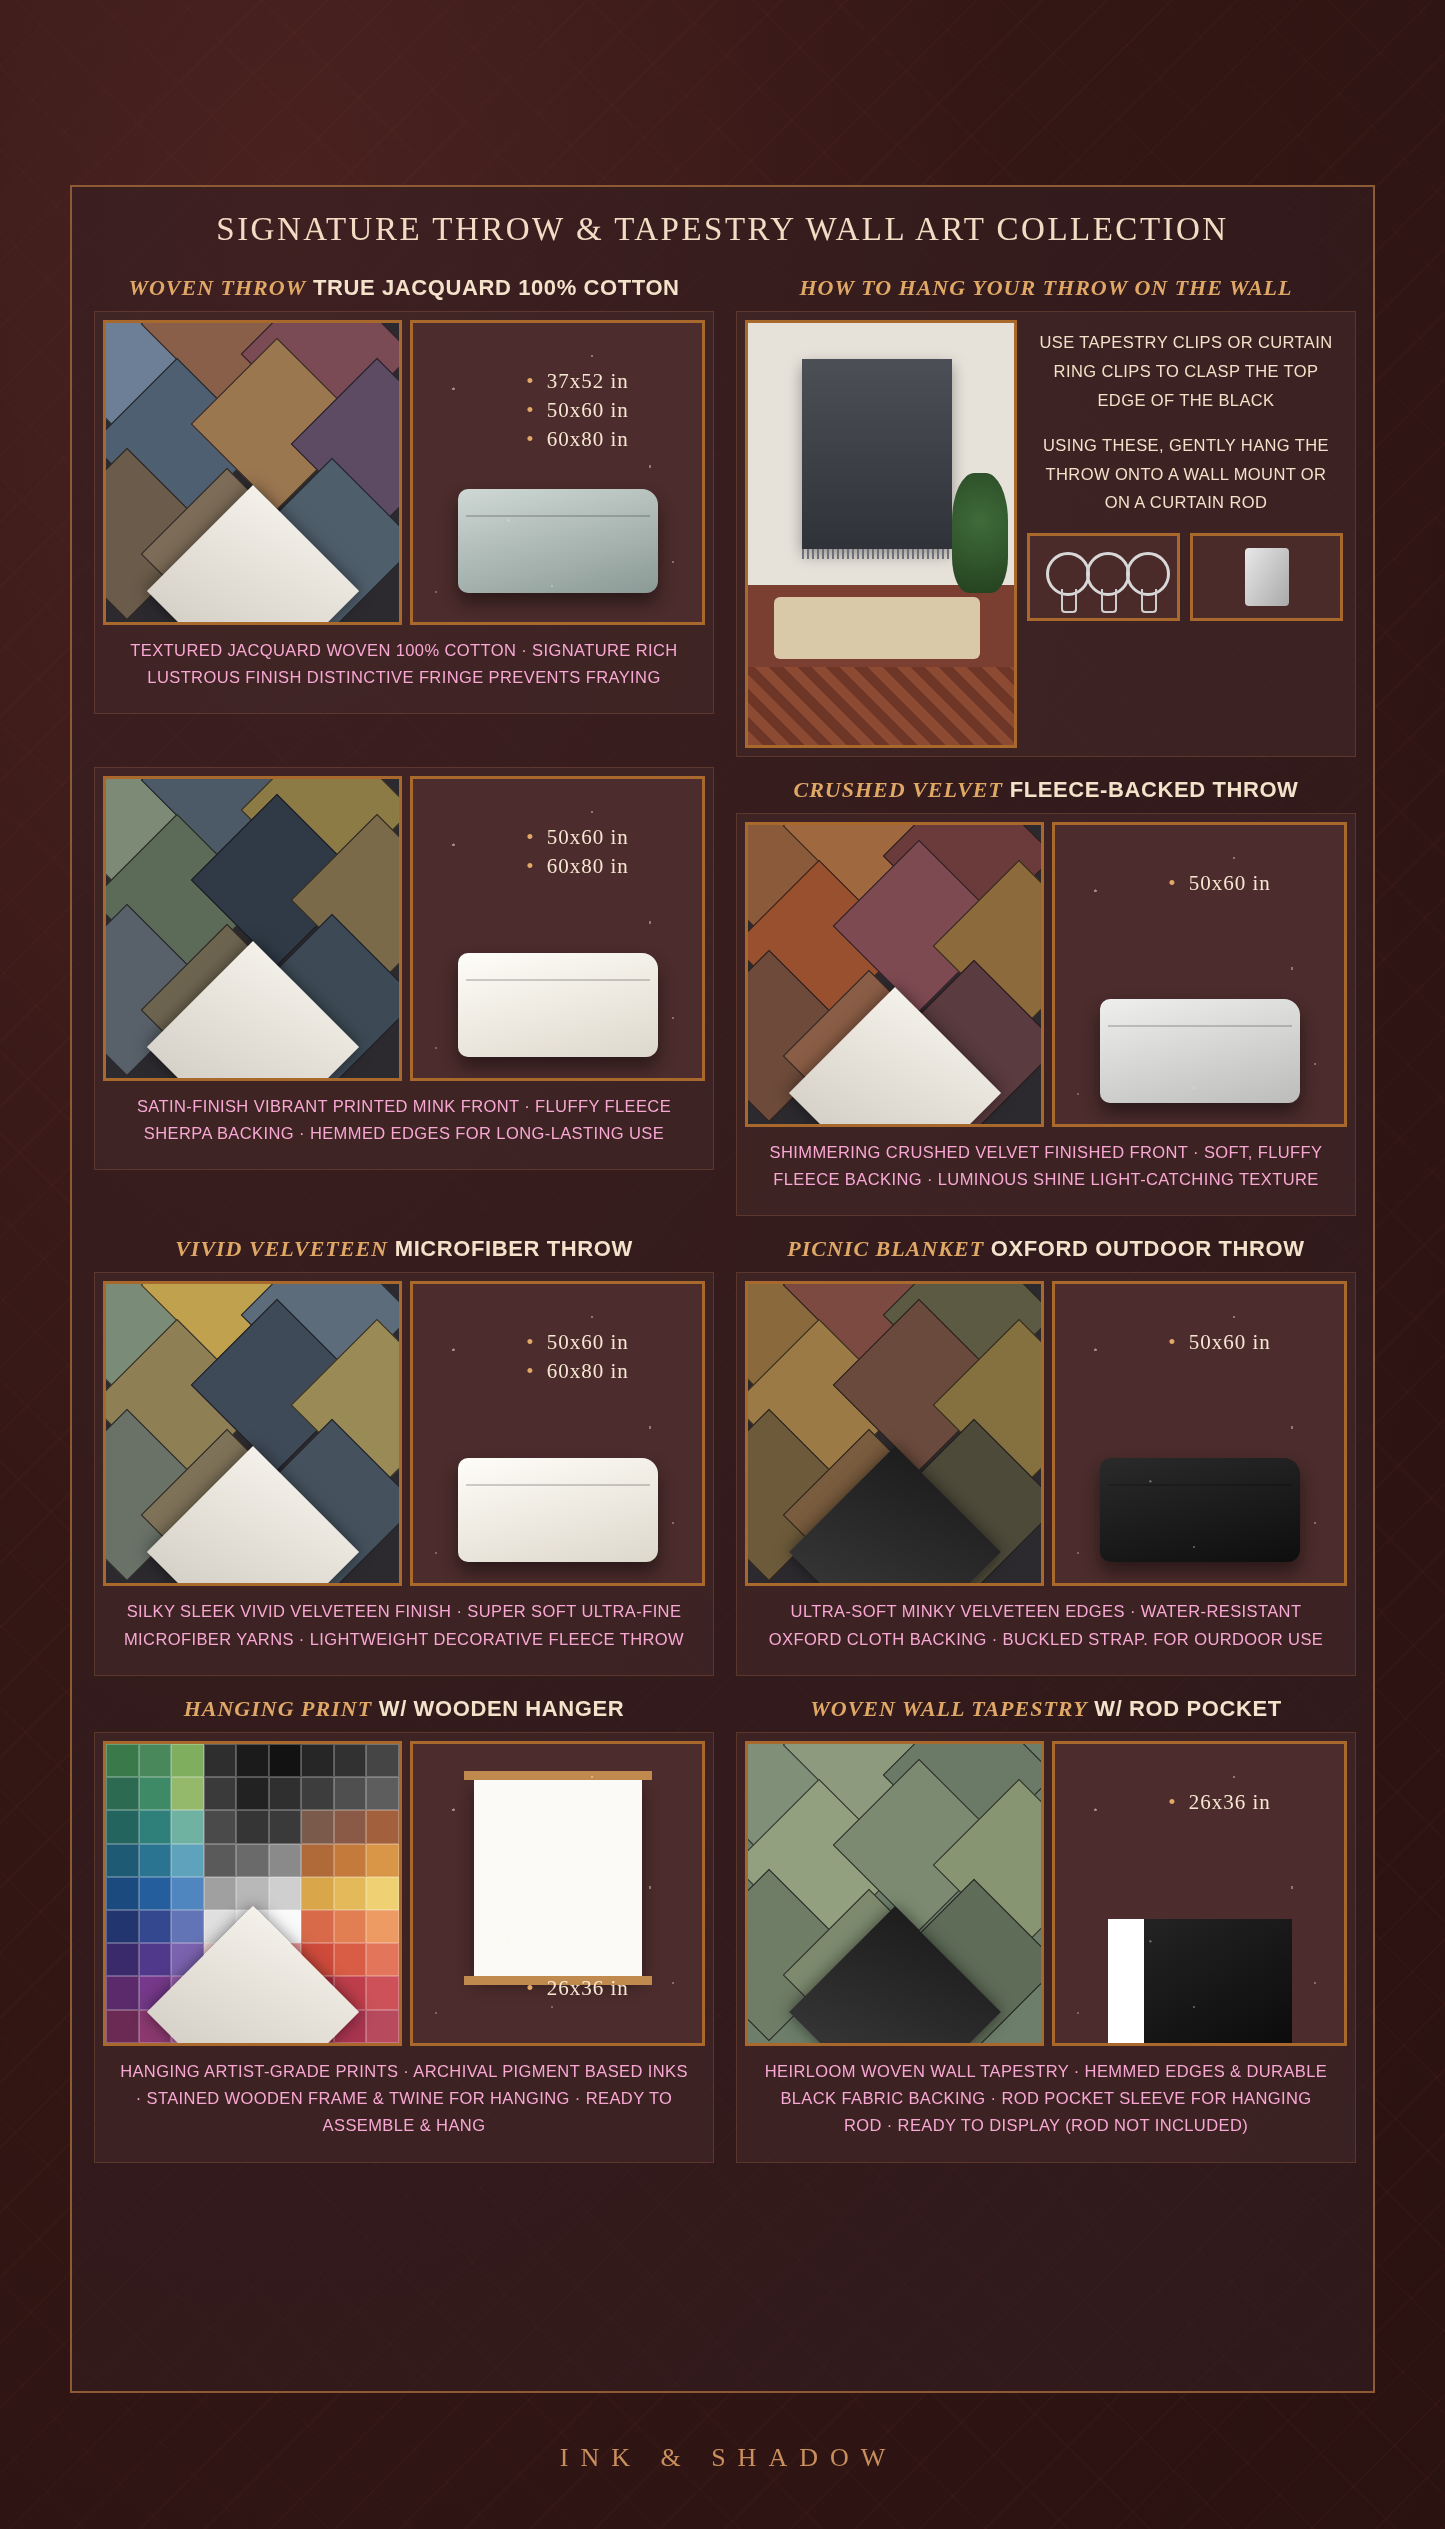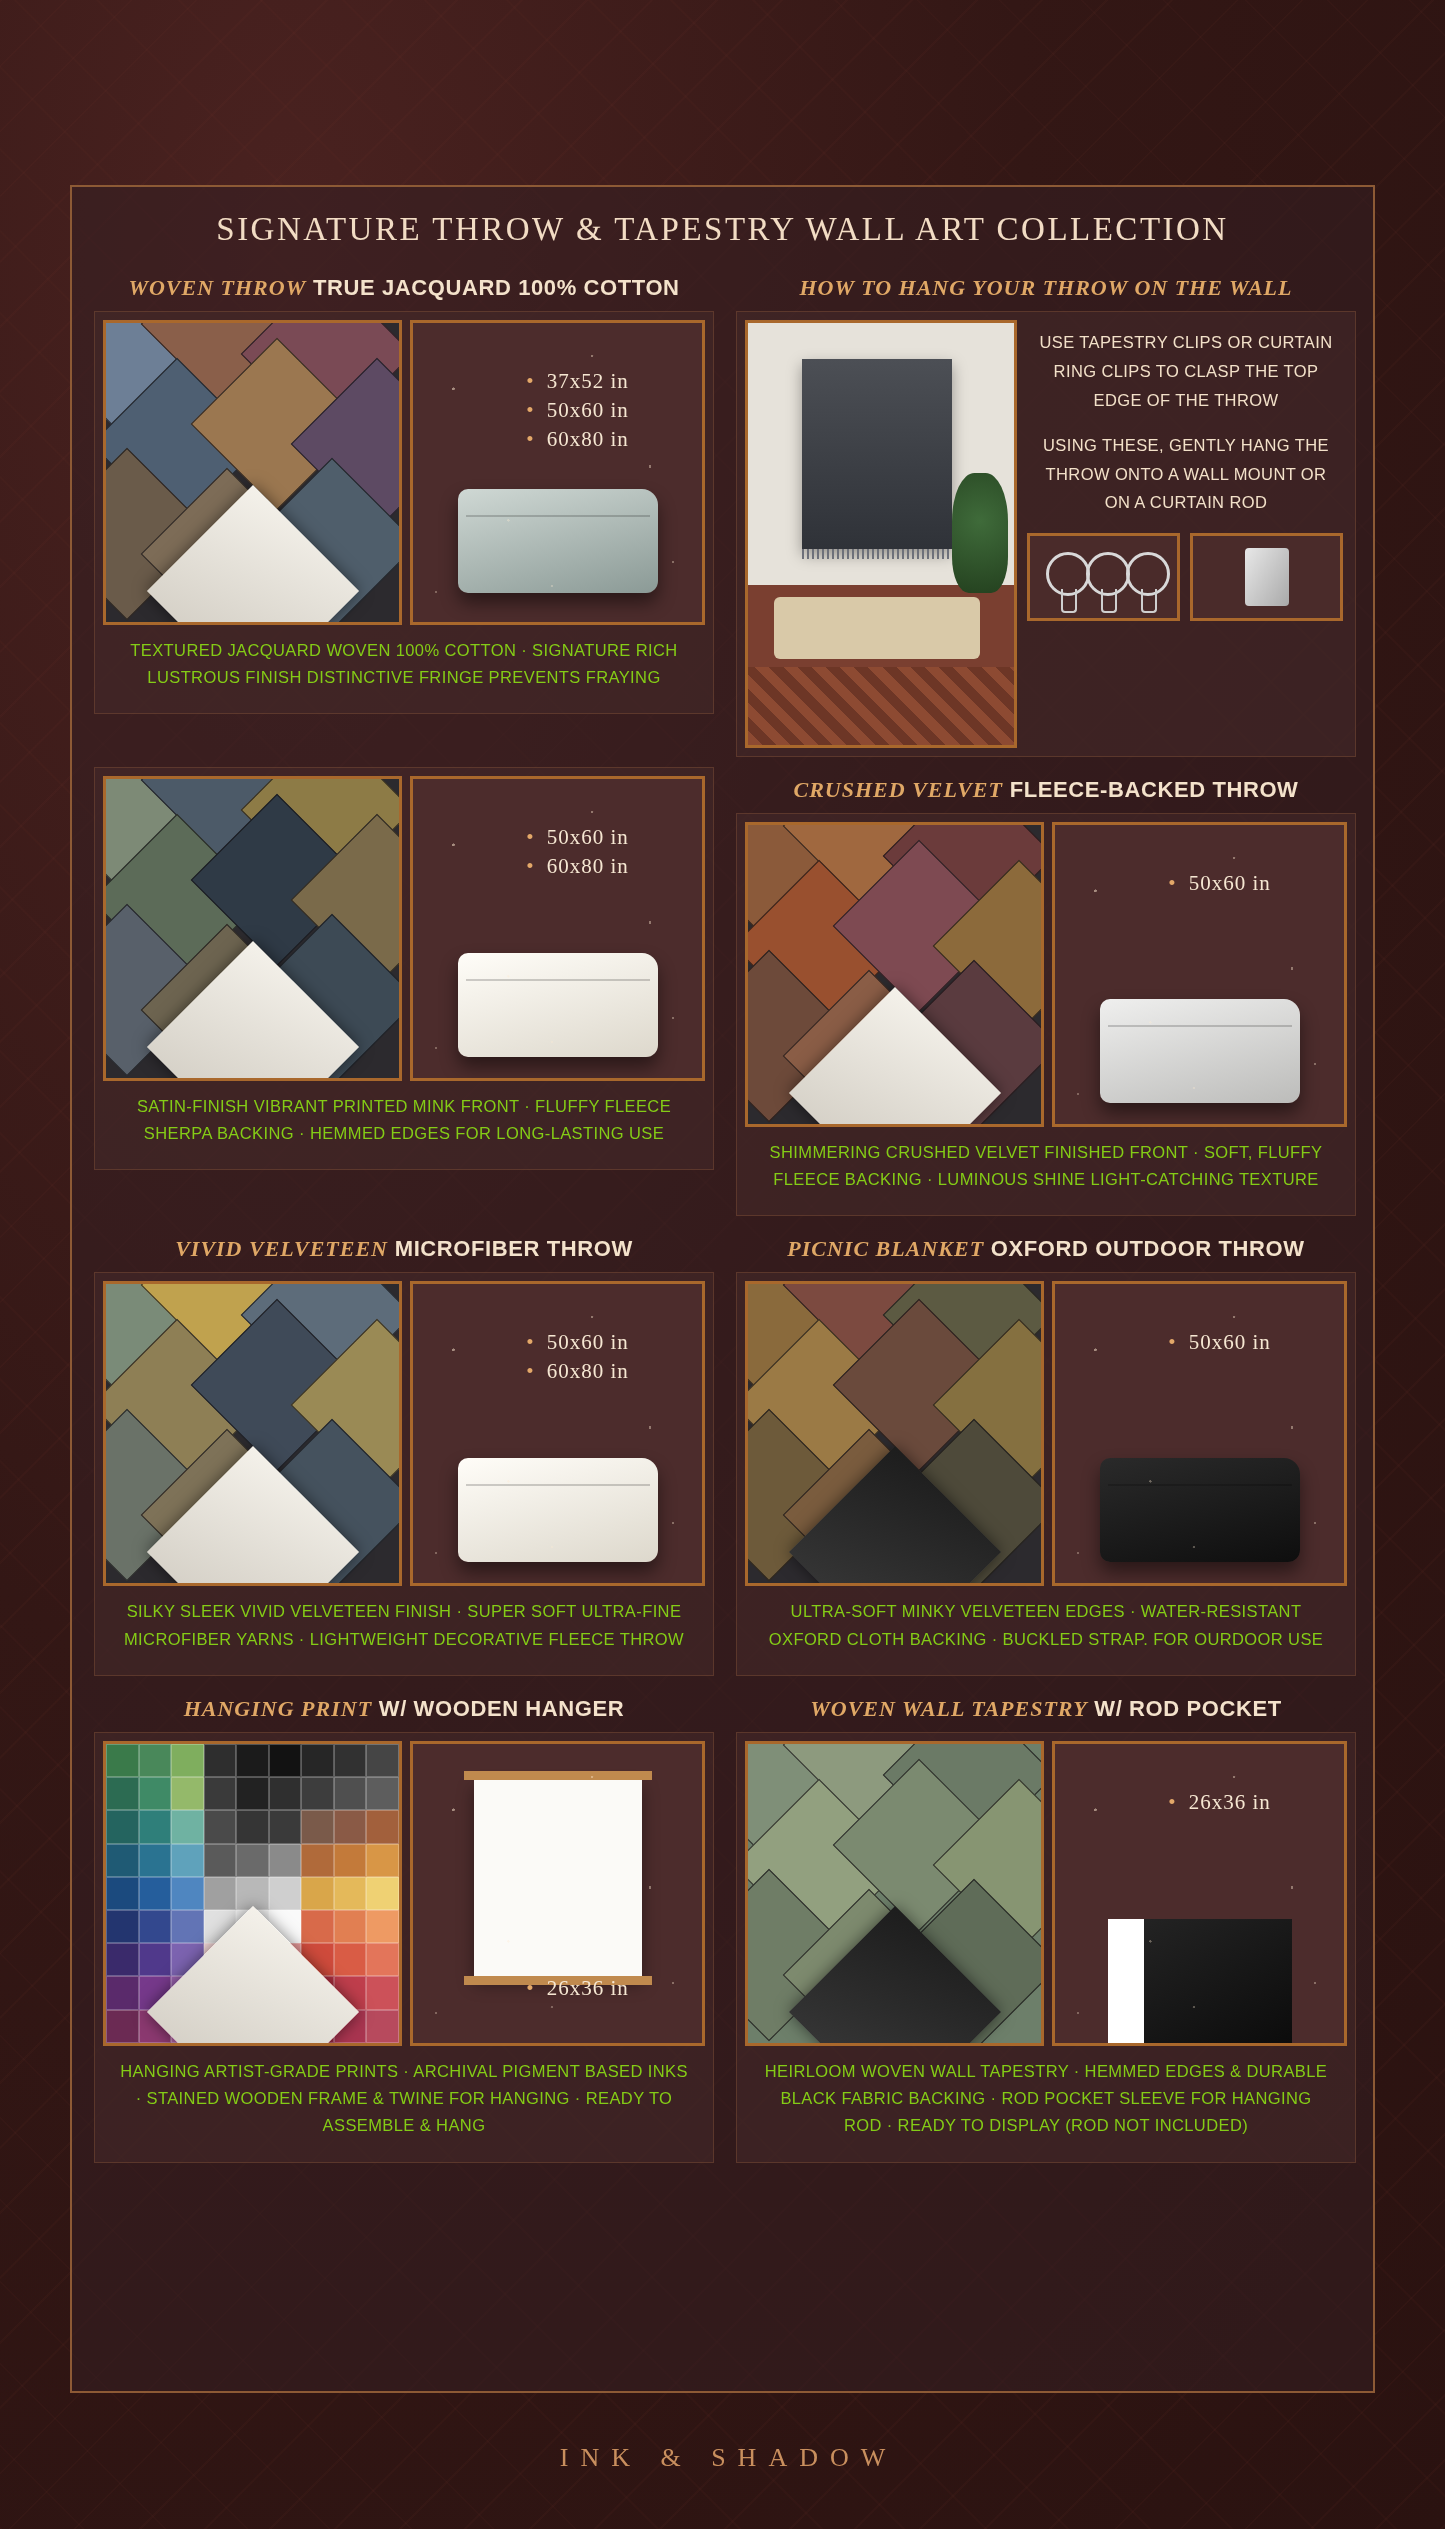--- a/index.html
+++ b/index.html
@@ -133,21 +133,21 @@
     overflow: hidden;
   }
   .photo.left  { width: 300px; height: 305px; }
   .photo.right { width: 296px; height: 305px; background: #4c2c2c; }
 
   .caption {
     text-align: center;
     font-size: 16.5px;
     line-height: 1.65;
     letter-spacing: .4px;
-    color: #84cc16;
+    color: #f9a8d4;
     padding: 12px 14px 14px;
   }
 
   
   .sizes {
     position: absolute;
     left: 0; right: 0; top: 26px;
     text-align: center;
   }
   .sizes li {
@@ -436,21 +436,21 @@
           </div>
           <div class="hang-body">
             <div class="room-photo">
               <div class="room-throw"></div>
               <div class="room-sofa"></div>
               <div class="room-plant"></div>
               <div class="room-rug"></div>
             </div>
             <div class="hang-right">
               <div class="hang-text">
-                <p>USE TAPESTRY CLIPS OR CURTAIN RING CLIPS TO CLASP THE TOP EDGE OF THE THROW</p>
+                <p>USE TAPESTRY CLIPS OR CURTAIN RING CLIPS TO CLASP THE TOP EDGE OF THE BLACK</p>
                 <p>USING THESE, GENTLY HANG THE THROW ONTO A WALL MOUNT OR ON A CURTAIN ROD</p>
               </div>
               <div class="hang-thumbs">
                 <div class="thumb">
                   <div class="ring" style="left:16px"></div>
                   <div class="ring" style="left:56px"></div>
                   <div class="ring" style="left:96px"></div>
                 </div>
                 <div class="thumb">
                   <div class="clip-body"></div>

